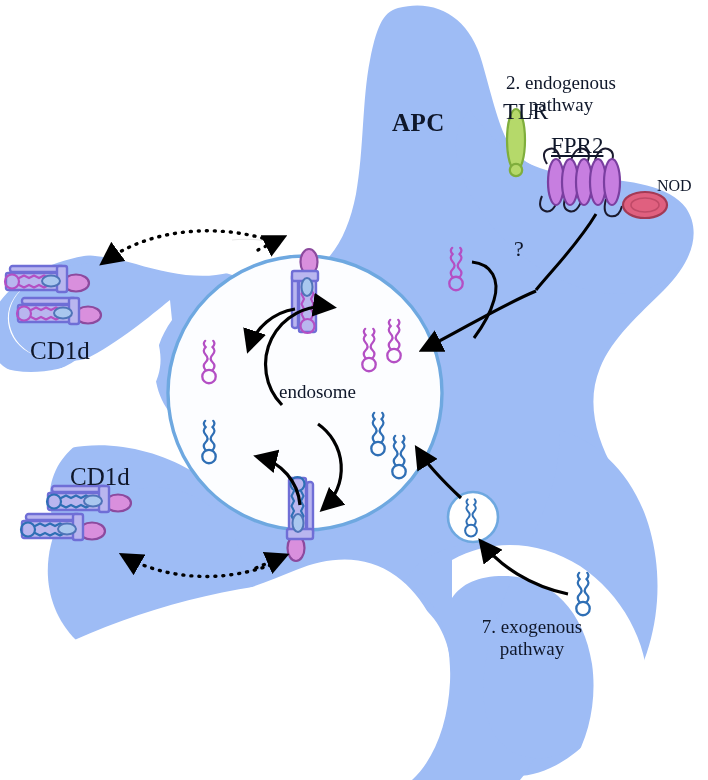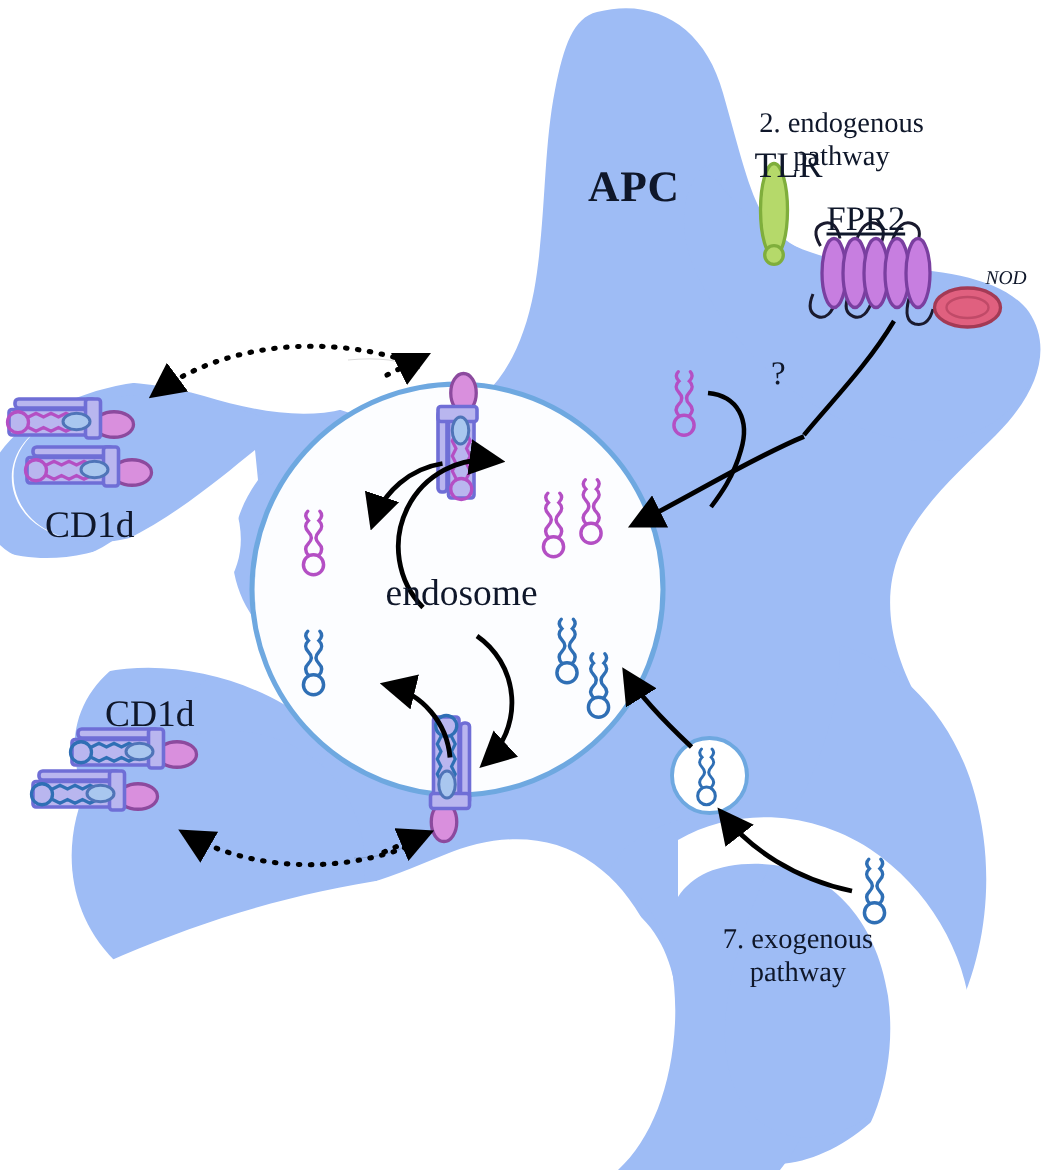--- a/index.html
+++ b/index.html
@@ -29,27 +29,27 @@
   .lbl {
     position: absolute;
     font-family: "Liberation Serif", serif;
     color: #0f172a;
     white-space: pre;
     line-height: 1.18;
     pointer-events: none;
   }
   .lbl-apc {
     font-weight: bold;
-    font-size: 29px;
+    font-size: 25px;
     letter-spacing: 0.5px;
   }
   .lbl-tlr   { font-size: 24px; }
   .lbl-fpr2  { font-size: 23px; text-decoration: underline; }
-  .lbl-nod   { font-size: 13px; font-style: italic; }
-  .lbl-endo  { font-size: 25px; }
+  .lbl-nod   { font-size: 16px; }
+  .lbl-endo  { font-size: 19px; margin-left: 22px; }
   .lbl-cd1d  { font-size: 25px; }
   .lbl-path  { font-size: 19px; text-align: center; }
   .lbl-q     { font-size: 22px; }
 </style>
 </head>
 <body>
 
 <div id="stage">
 
   <svg class="layer" viewBox="0 0 708 780">

